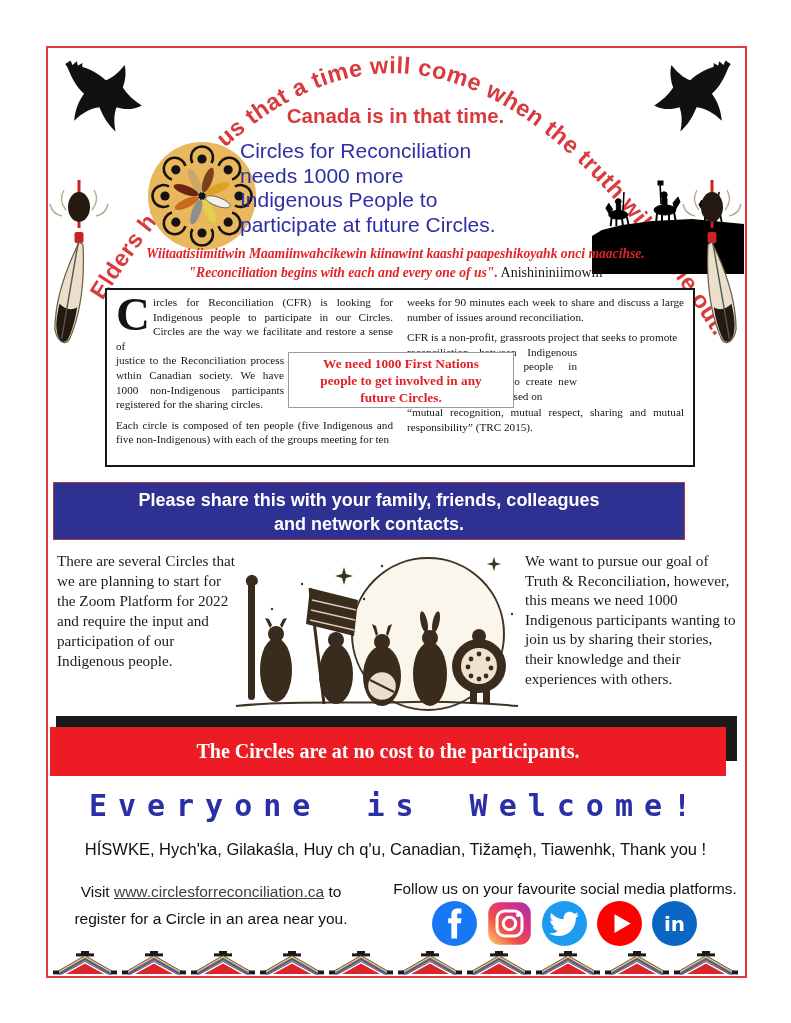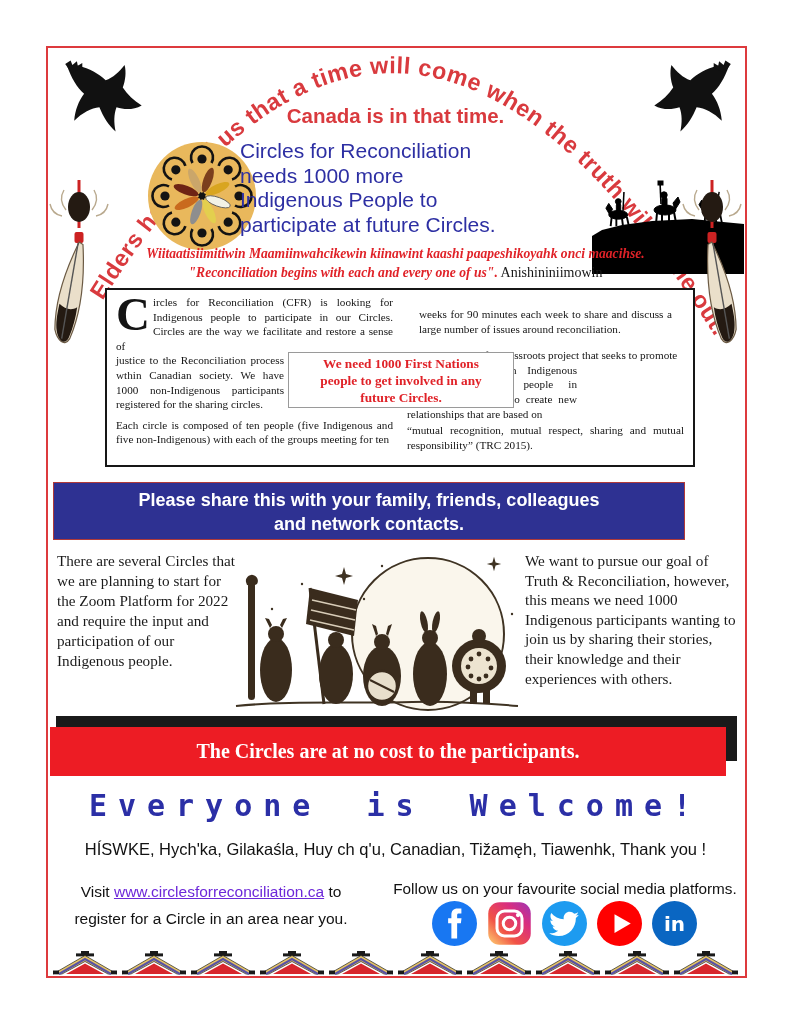--- a/index.html
+++ b/index.html
@@ -55,21 +55,21 @@
                color:#fff;text-align:center;font-family:"Liberation Serif",serif;
                font-weight:bold;font-size:20px;line-height:49px;}
 
   .welcome{left:47px;top:788px;width:697px;text-align:center;color:#2b2fa6;
            font-family:"DejaVu Sans Mono",monospace;font-weight:bold;font-size:30px;
            letter-spacing:11px;word-spacing:16px;white-space:nowrap;}
   .thanks{left:47px;top:840px;width:697px;text-align:center;font-size:16.5px;color:#111;}
 
   
   .visit{left:58px;top:878px;width:306px;text-align:center;font-size:15.5px;line-height:27px;color:#111;}
-  .visit a{color:#6d28d9;}
+  .visit a{color:#404040;}
   .follow{left:390px;top:880px;width:350px;text-align:center;font-size:15.3px;color:#111;}
   .social-row{left:432px;top:901px;width:266px;display:flex;gap:10px;}
   .social-row svg{width:45px;height:45px;display:block;cursor:pointer;}
   .pattern{left:49px;top:951px;width:693px;height:24px;}
 </style>
 </head>
 <body>
 
 <div class="page">
   <div class="abs frame"></div>
@@ -256,21 +256,21 @@
 
   <div class="abs info-box">
     <div class="box-inner">
       <div class="cols">
         <div class="col">
           <p style="margin:0;"><span class="dropcap">C</span><span>ircles for Reconciliation (CFR) is looking for Indigenous people to participate in our Circles. Circles are the way we facilitate and restore a sense of</span></p>
           <p class="narrow-l" style="margin:0;">justice to the Reconciliation process wthin Canadian society. We have 1000 non-Indigenous participants registered for the sharing circles.</p>
           <p class="mt" style="margin:6px 0 0 0;">Each circle is composed of ten people (five Indigenous and five non-Indigenous) with each of the groups meeting for ten</p>
         </div>
         <div class="col">
-          <p style="margin:12px;">weeks for 90 minutes each week to share and discuss a large number of issues around reconciliation.</p>
+          <p style="margin:0;">weeks for 90 minutes each week to share and discuss a large number of issues around reconciliation.</p>
           <p style="margin:6px 0 0 0;">CFR is a non-profit, grassroots project that seeks to promote</p>
           <p class="narrow-r" style="margin:0;">reconciliation between Indigenous and non-Indigenous people in Canada. The goal is to create new relationships that are based on</p>
           <p style="margin:2px 0 0 0;">“mutual recognition, mutual respect, sharing and mutual responsibility” (TRC 2015).</p>
         </div>
       </div>
       <div class="callout">We need 1000 First Nations people to get involved in any future Circles.</div>
     </div>
   </div>
 
   <div class="abs share-banner">

